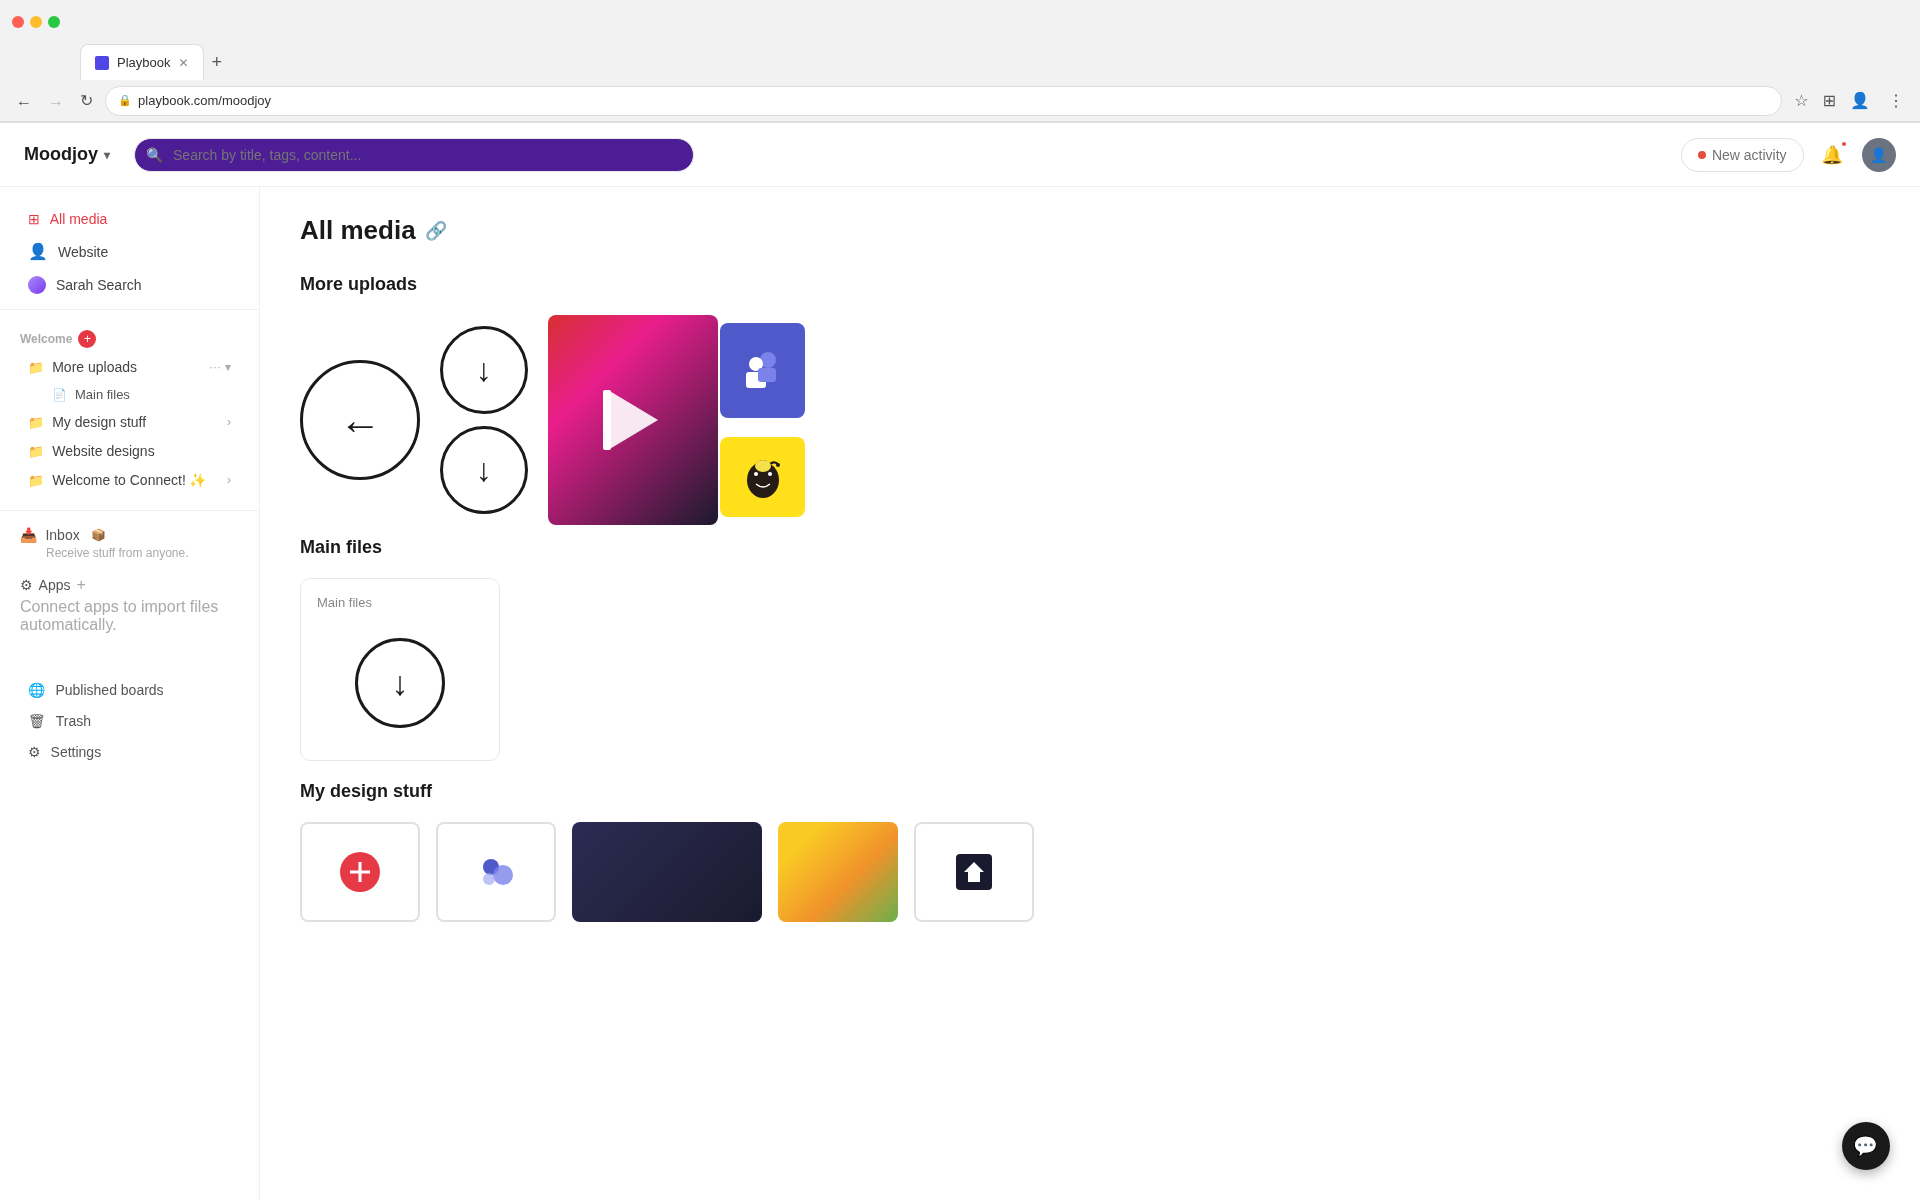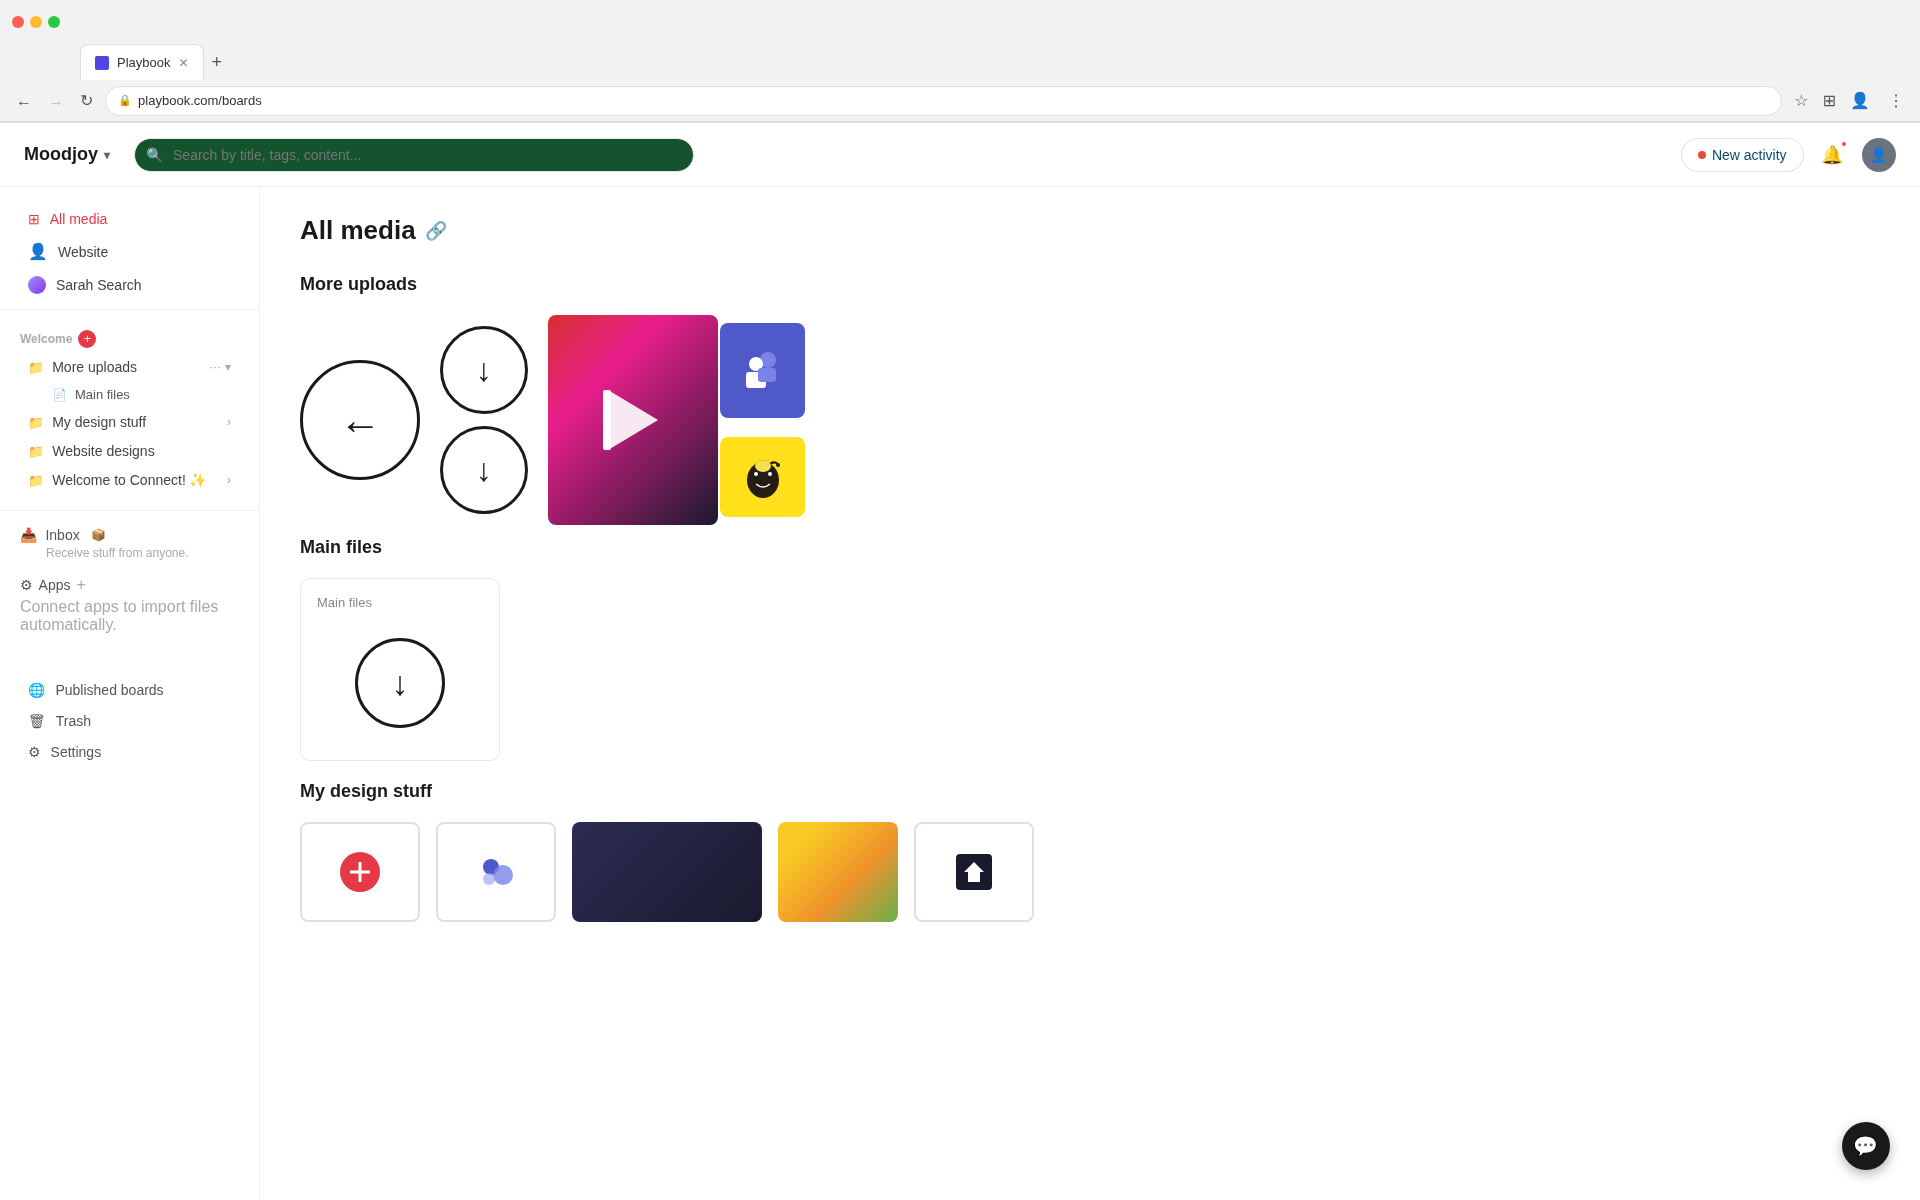--- a/index.html
+++ b/index.html
@@ -20,25 +20,25 @@
     .browser-address-bar .lock-icon { color: #555; font-size: 11px; }
     .browser-toolbar-actions { display: flex; gap: 6px; align-items: center; }
     .browser-toolbar-btn { background: none; border: none; cursor: pointer; color: #555; font-size: 16px; padding: 4px; }
 
     
     .app-container { display: flex; flex-direction: column; height: calc(1200px - 122px); }
     .app-header { display: flex; align-items: center; padding: 0 24px; height: 64px; border-bottom: 1px solid #f0f0f0; background: #fff; }
     .app-logo { font-size: 18px; font-weight: 700; color: #1a1a1a; display: flex; align-items: center; gap: 6px; cursor: pointer; margin-right: 24px; }
     .app-logo .chevron { font-size: 12px; color: #666; }
     .header-search { flex: 1; max-width: 560px; }
-    .header-search input { width: 100%; padding: 8px 16px 8px 38px; border: 1px solid #e8e8e8; border-radius: 20px; font-size: 14px; color: #999; background: #14532d; outline: none; }
+    .header-search input { width: 100%; padding: 8px 16px 8px 38px; border: 1px solid #e8e8e8; border-radius: 20px; font-size: 14px; color: #999; background: #4c1d95; outline: none; }
     .search-wrap { position: relative; }
     .search-wrap .search-icon { position: absolute; left: 12px; top: 50%; transform: translateY(-50%); color: #aaa; font-size: 14px; }
     .header-actions { display: flex; align-items: center; gap: 12px; margin-left: auto; }
-    .new-activity-btn { display: flex; align-items: center; gap: 6px; padding: 8px 16px; border: 1px solid #e0e0e0; border-radius: 20px; background: #fff; cursor: pointer; font-size: 14px; color: #0c4a6e; }
+    .new-activity-btn { display: flex; align-items: center; gap: 6px; padding: 8px 16px; border: 1px solid #e0e0e0; border-radius: 20px; background: #fff; cursor: pointer; font-size: 14px; color: #737373; }
     .new-activity-dot { width: 8px; height: 8px; border-radius: 50%; background: #e74c3c; }
     .bell-btn { position: relative; background: none; border: none; cursor: pointer; font-size: 18px; color: #555; padding: 6px; }
     .bell-badge { position: absolute; top: 2px; right: 2px; width: 8px; height: 8px; border-radius: 50%; background: #e74c3c; border: 2px solid #fff; }
     .avatar-btn { width: 34px; height: 34px; border-radius: 50%; background: #6b7280; cursor: pointer; border: none; display: flex; align-items: center; justify-content: center; color: #fff; font-size: 14px; }
 
     
     .main-area { display: flex; flex: 1; overflow: hidden; }
 
     
     .sidebar { width: 260px; min-width: 260px; padding: 16px 0; border-right: 1px solid #f0f0f0; overflow-y: auto; }
@@ -106,21 +106,21 @@
       <span class="tab-close">✕</span>
     </div>
     <button class="browser-new-tab">+</button>
   </div>
   <div class="browser-toolbar">
     <button class="browser-nav-btn">←</button>
     <button class="browser-nav-btn" style="color:#bbb;">→</button>
     <button class="browser-nav-btn">↻</button>
     <div class="browser-address-bar">
       <span class="lock-icon">🔒</span>
-      <span>playbook.com/boards</span>
+      <span>playbook.com/moodjoy</span>
     </div>
     <div class="browser-toolbar-actions">
       <button class="browser-toolbar-btn">☆</button>
       <button class="browser-toolbar-btn">⊞</button>
       <button class="browser-toolbar-btn" style="font-size:13px; display:flex; align-items:center; gap:4px;">
         <span style="font-size:16px;">👤</span>
         <span></span>
       </button>
       <button class="browser-toolbar-btn">⋮</button>
     </div>

